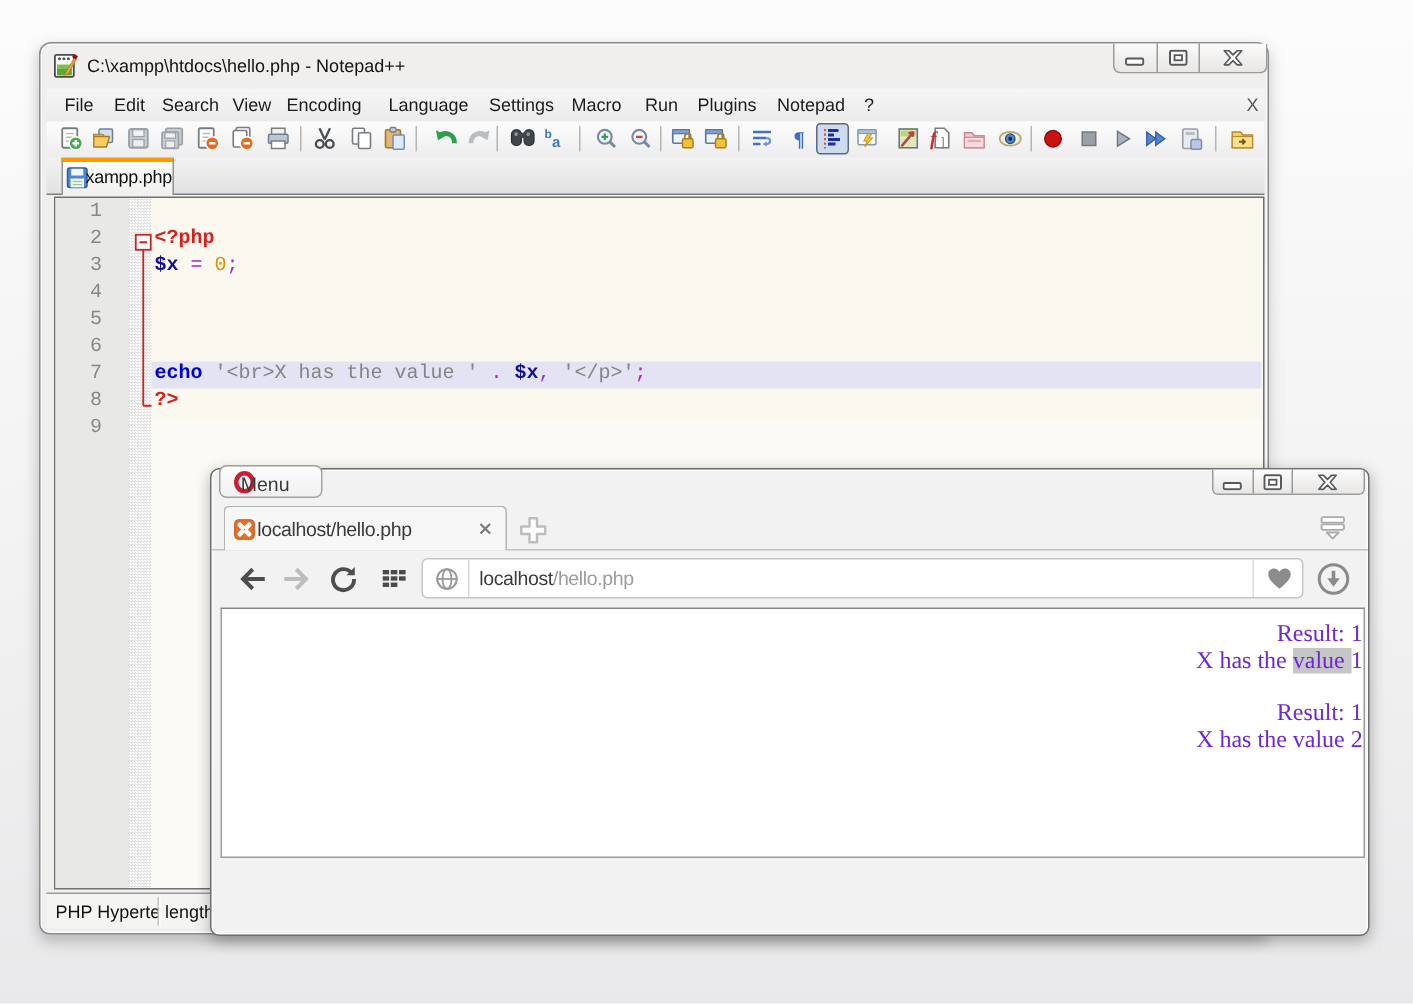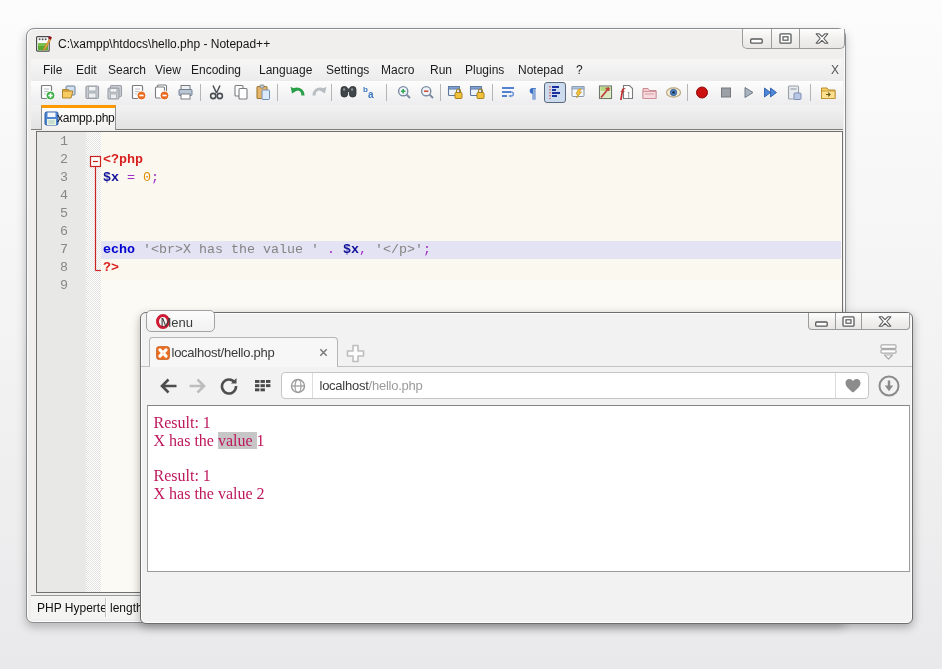--- a/index.html
+++ b/index.html
@@ -34,21 +34,21 @@
 
 #opera { position:absolute; left:139.5px; top:312px; width:773.5px; height:312px; background:#f2f2f2; border:1.5px solid #6e6e6e; border-radius:6px; box-shadow:0 3px 10px rgba(0,0,0,0.30), inset 0 0 0 1px rgba(255,255,255,0.9); }
 #op-menu-btn { position:absolute; left:5px; top:-3px; width:69px; height:22px; background:linear-gradient(180deg,#fcfcfc,#f1f1f1); border:1px solid #a2a2a2; border-radius:5px; }
 #op-menu-btn .txt { position:absolute; left:14px; top:3.5px; font-size:13px; color:#3c3c3c; }
 #op-o { position:absolute; left:9px; top:3px; width:14px; height:15px; border-radius:50%; border:3.6px solid #cf1c34; }
 #op-tabbar { position:absolute; left:0px; top:19px; width:771px; height:34.5px; border-bottom:1.5px solid #c2c2c2; }
 #op-tab { position:absolute; left:8px; top:5px; width:189px; height:30px; background:#f7f7f7; border:1px solid #b5b5b5; border-bottom:none; border-radius:4px 4px 0 0; z-index:2; }
 #op-tab .txt { position:absolute; left:22px; top:6.5px; font-size:13px; letter-spacing:-0.25px; color:#3a3a3a; }
 #op-toolbar { position:absolute; left:0px; top:54px; width:771px; height:38px; }
 #op-url { position:absolute; left:140px; top:5px; width:588px; height:27px; background:#fff; border:1px solid #c6c6c6; border-radius:4px; }
-#op-content { position:absolute; left:6px; top:92px; width:763px; height:167px; background:#fff; border:1px solid #9c9c9c; border-top:1px solid #858585; font-family:"Liberation Serif",serif; font-size:16px; color:#be185d; }
+#op-content { position:absolute; left:6px; top:92px; width:763px; height:167px; background:#fff; border:1px solid #9c9c9c; border-top:1px solid #858585; font-family:"Liberation Serif",serif; font-size:16px; color:#6d28d9;text-align:right; }
 #op-content p { margin:0; line-height:18.4px; }
 </style>
 </head>
 <body>
 <div id="npp">
   <div id="npp-title">
     <svg class="abs" style="left:9px;top:7px" width="16" height="16" viewBox="0 0 16 16">
       <rect x="0.6" y="0.6" width="12.6" height="14.6" rx="1" fill="#fdfdfd" stroke="#4a4a4a" stroke-width="1.2"></rect>
       <rect x="2" y="7" width="9.8" height="7.2" fill="#7ec04f"></rect>
       <rect x="2" y="10" width="9.8" height="4.2" fill="#58a832"></rect>

